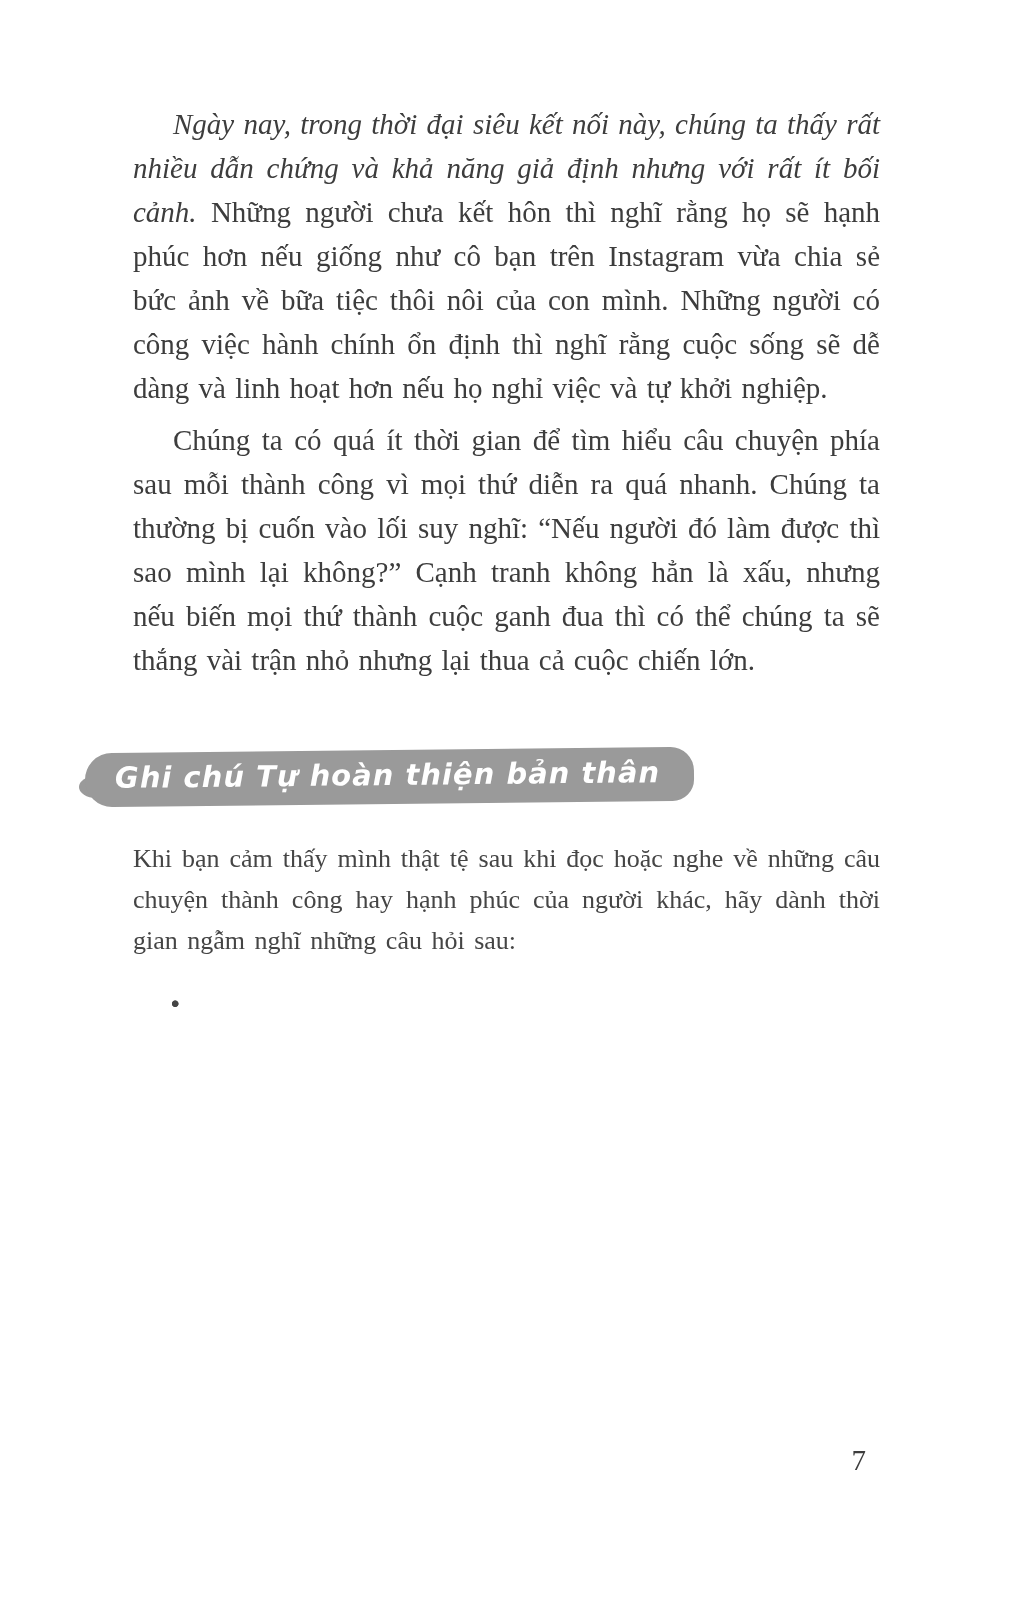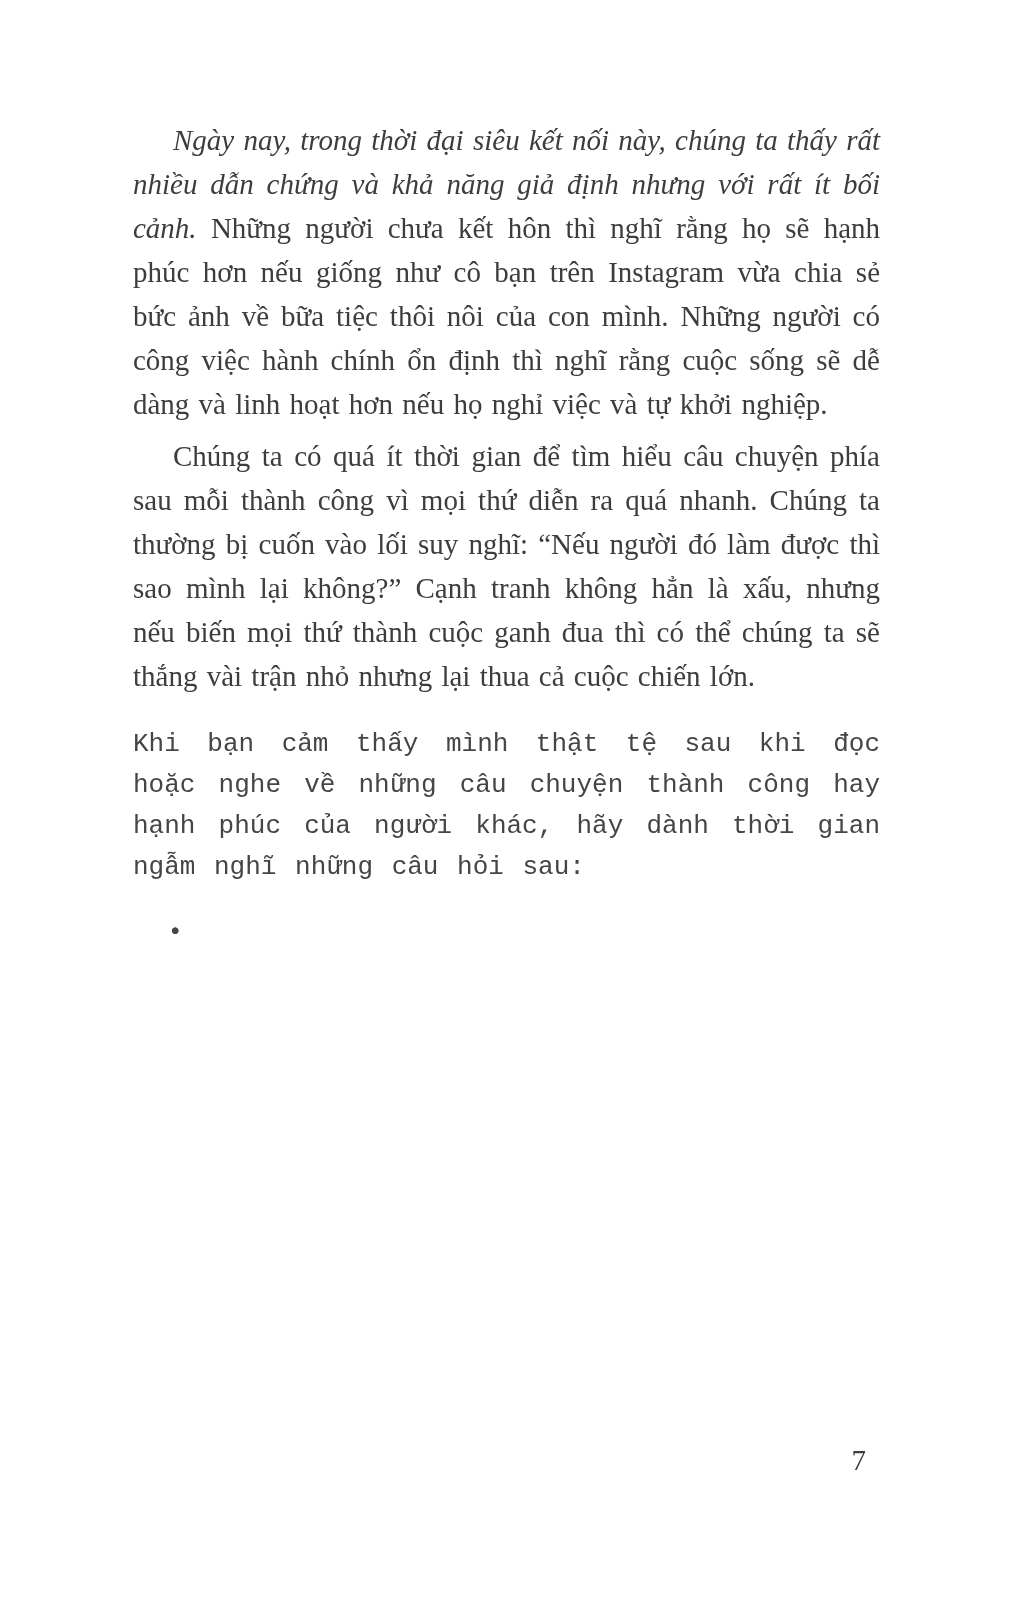--- a/index.html
+++ b/index.html
@@ -12,21 +12,21 @@
     width: 1024px;
     height: 1615px;
     background: #ffffff;
     overflow: hidden;
     font-family: "Liberation Serif", serif;
     color: #3d3d3d;
   }
   .text-column {
     position: absolute;
     left: 133px;
-    top: 118px;
+    top: 102px;
     width: 747px;
   }
   .serif-para {
     font-family: "Liberation Serif", serif;
     font-size: 29px;
     line-height: 44px;
     text-align: justify;
     text-indent: 40px;
     margin: 0 0 0 0;
     color: #3d3d3d;
@@ -64,21 +64,21 @@
     padding: 8px 34px 12px 30px;
     font-family: "DejaVu Sans", cursive;
     font-style: italic;
     font-weight: bold;
     font-size: 29px;
     letter-spacing: 1px;
     transform: rotate(-0.6deg);
     white-space: nowrap;
   }
   .sans-para {
-    font-family: Liberation Mono, monospace;
+    font-family: Liberation Serif, serif;
     font-size: 26px;
     line-height: 41px;
     text-align: justify;
     margin: 26px 0 0 0;
     color: #454545;
     word-spacing: 3px;
   }
   .bullet-list {
     margin: 22px 0 0 0;
     padding: 0;
@@ -117,20 +117,24 @@
 <div class="page">
 
   <div class="text-column">
 
     <p class="serif-para">
       <span class="italic-part">Ngày nay, trong thời đại siêu kết nối này, chúng ta thấy rất nhiều dẫn chứng và khả năng giả định nhưng với rất ít bối cảnh.</span><span> Những người chưa kết hôn thì nghĩ rằng họ sẽ hạnh phúc hơn nếu giống như cô bạn trên Instagram vừa chia sẻ bức ảnh về bữa tiệc thôi nôi của con mình. Những người có công việc hành chính ổn định thì nghĩ rằng cuộc sống sẽ dễ dàng và linh hoạt hơn nếu họ nghỉ việc và tự khởi nghiệp.</span>
     </p>
 
     <p class="serif-para">Chúng ta có quá ít thời gian để tìm hiểu câu chuyện phía sau mỗi thành công vì mọi thứ diễn ra quá nhanh. Chúng ta thường bị cuốn vào lối suy nghĩ: “Nếu người đó làm được thì sao mình lại không?” Cạnh tranh không hẳn là xấu, nhưng nếu biến mọi thứ thành cuộc ganh đua thì có thể chúng ta sẽ thắng vài trận nhỏ nhưng lại thua cả cuộc chiến lớn.</p>
 
+    <div class="note-badge-wrap">
+      <span class="note-badge-tail"></span>
+      <span class="note-badge">Ghi chú Tự hoàn thiện bản thân</span>
+    </div>
 
     <p class="sans-para">Khi bạn cảm thấy mình thật tệ sau khi đọc hoặc nghe về những câu chuyện thành công hay hạnh phúc của người khác, hãy dành thời gian ngẫm nghĩ những câu hỏi sau:</p>
 
     <ul class="bullet-list">
       <li class="bullet-item">
         <span class="bullet-dot">•</span>
       </li>
       <li class="bullet-item">
         <span class="bullet-dot">•</span>
       </li>

